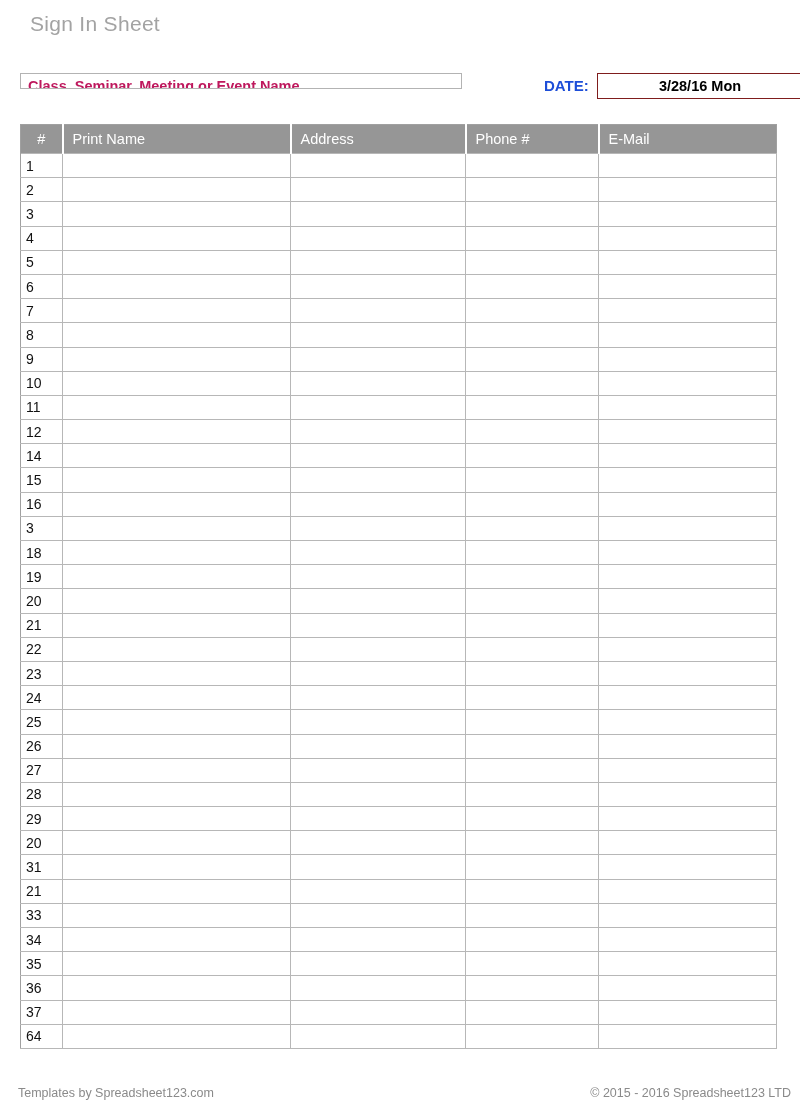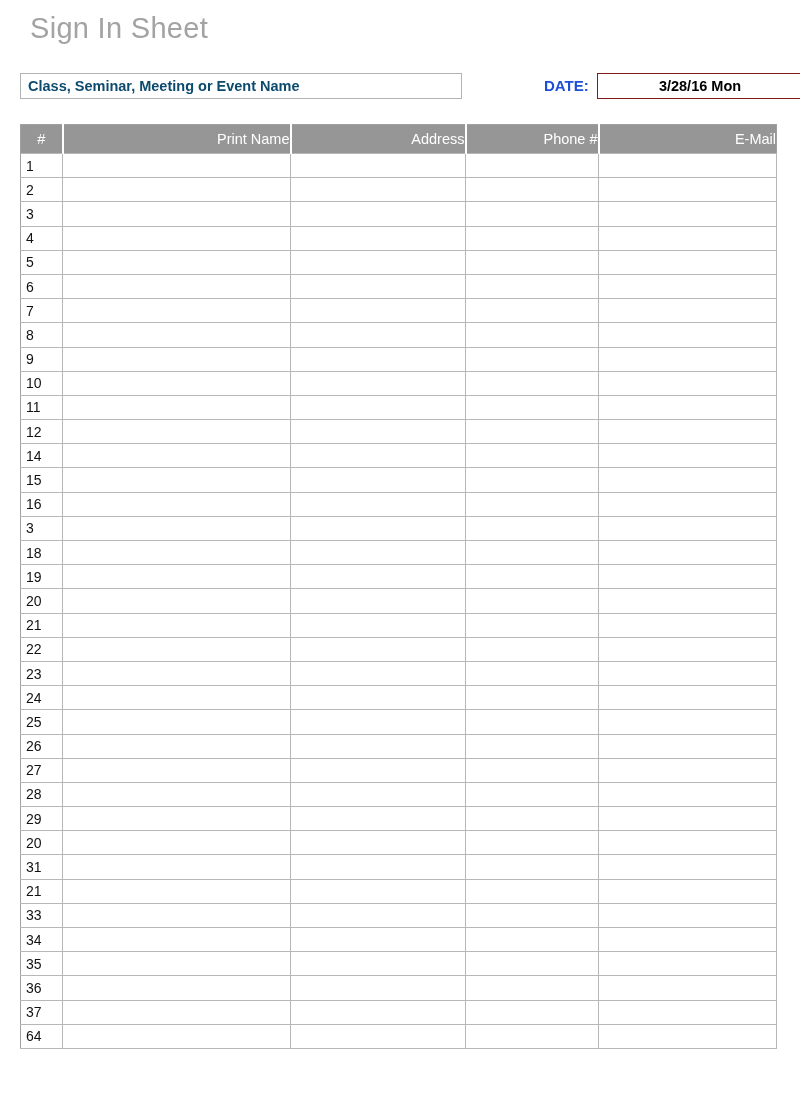--- a/index.html
+++ b/index.html
@@ -12,39 +12,39 @@
     position: relative;
     width: 800px;
     height: 1114px;
     background: #ffffff;
     overflow: hidden;
   }
   .title {
     position: absolute;
     left: 30px;
     top: 12px;
-    font-size: 29px;
+    font-size: 21px;
     font-weight: 400;
     color: #a3a3a3;
     letter-spacing: 0.3px;
     white-space: nowrap;
   }
   .event-box {
     position: absolute;
     left: 20px;
     top: 73px;
     width: 442px;
-    height: 26px;
+    height: 16px;
     box-sizing: border-box;
     border: 1px solid #b3b3b3;
     line-height: 24px;
     padding-left: 7px;
     font-size: 14.5px;
     font-weight: 700;
-    color: #0c4a6e;
+    color: #be185d;
     white-space: nowrap;
     overflow: hidden;
   }
   .date-label {
     position: absolute;
     left: 544px;
     top: 73px;
     height: 26px;
     line-height: 26px;
     font-size: 15px;
@@ -78,21 +78,21 @@
   col.c1 { width: 228px; }
   col.c2 { width: 175px; }
   col.c3 { width: 133px; }
   col.c4 { width: 178px; }
   thead tr { height: 29px; }
   thead th {
     background: #969696;
     color: #ffffff;
     font-size: 14.5px;
     font-weight: 400;
-    text-align: right;
+    text-align: left;
     padding: 0 0 0 9px;
     border-left: 2px solid #ffffff;
     white-space: nowrap;
     overflow: hidden;
   }
   thead th:first-child {
     border-left: none;
     text-align: center;
     padding: 0;
   }
@@ -406,14 +406,18 @@
         <tr>
           <td class="num">64</td>
           <td></td>
           <td></td>
           <td></td>
           <td></td>
         </tr>
       </tbody>
   </table>
 
+  <div class="footer">
+    <span>Templates by Spreadsheet123.com</span>
+    <span>© 2015 - 2016 Spreadsheet123 LTD</span>
+  </div>
 
 </div>
 
 </body></html>

